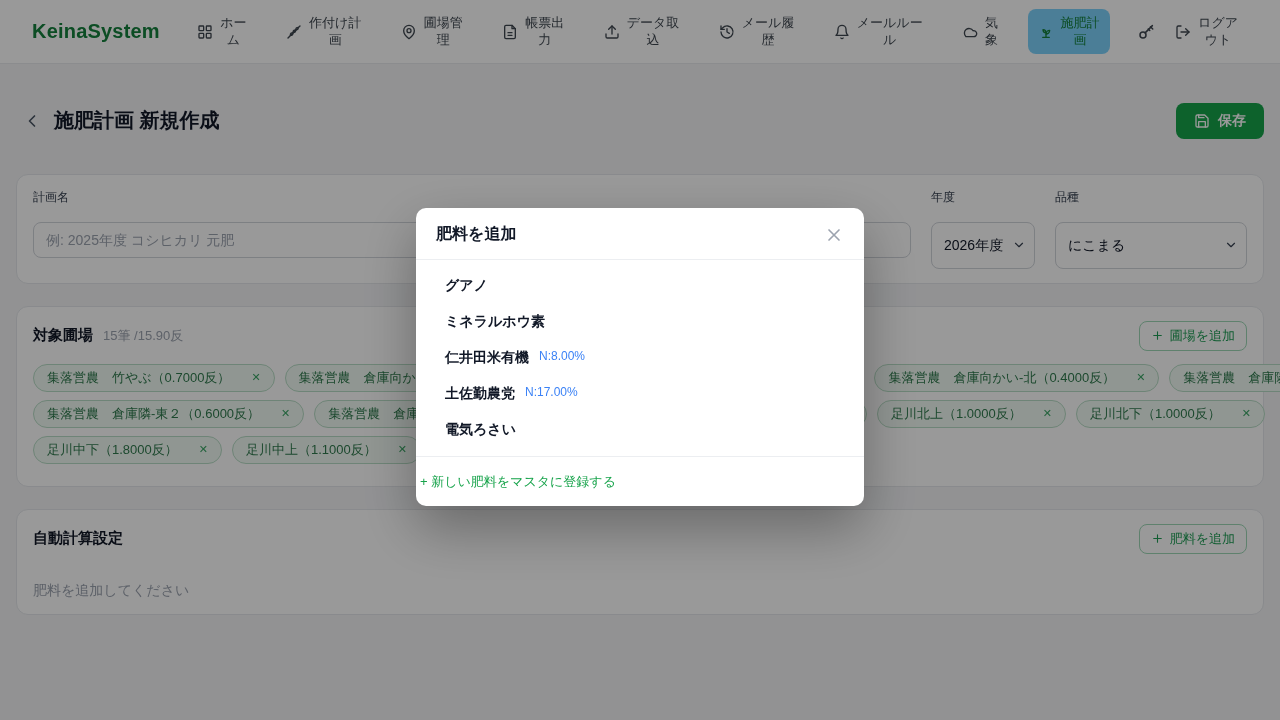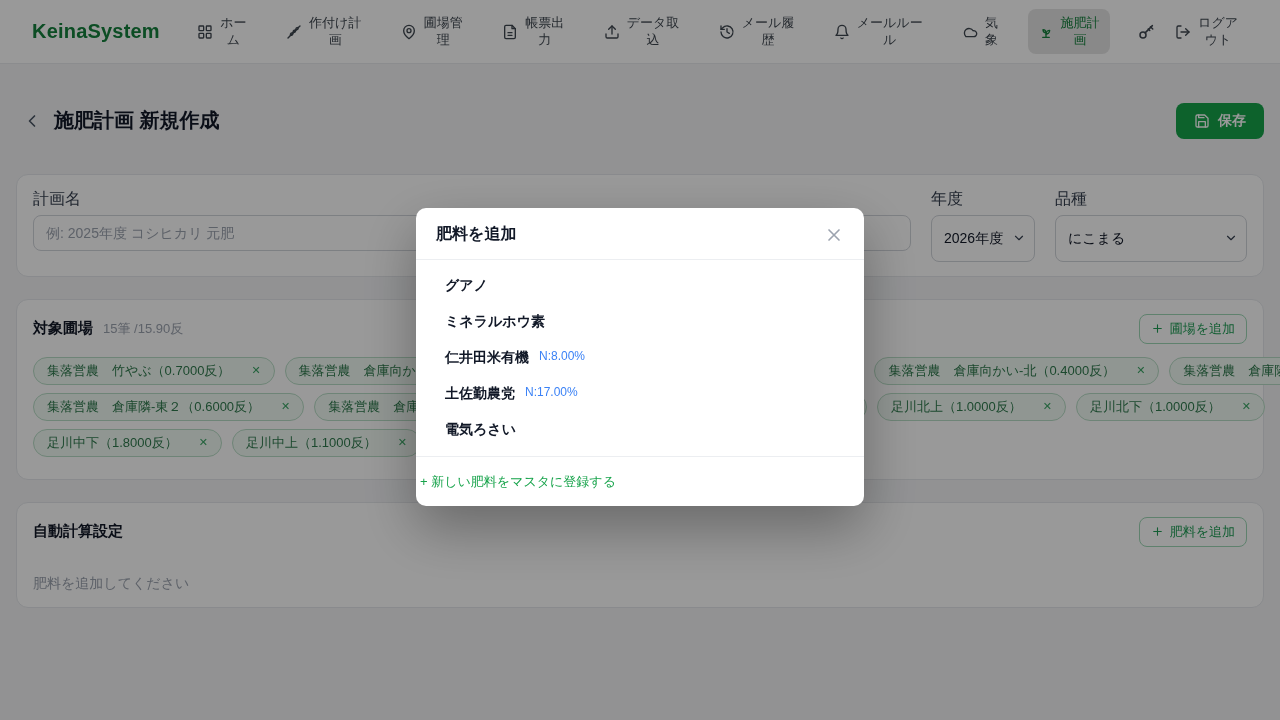--- a/index.html
+++ b/index.html
@@ -6,40 +6,40 @@
   html,body { width:1280px; height:720px; margin:0; overflow:hidden;
     font-family:"Liberation Sans","DejaVu Sans",sans-serif; background:#f3f4f6; color:#1f2937; }
 
   
   .topnav { height:64px; background:#fff; border-bottom:1px solid #e8eaed;
     display:flex; align-items:center; padding:0 32px; }
   .brand { font-size:20px; font-weight:700; color:#15803d; letter-spacing:.2px; cursor:pointer; }
   .nav-items { flex:1; display:flex; justify-content:space-evenly; align-items:center; margin:0 8px; }
   .nav-item { display:flex; align-items:center; gap:7px; padding:6px 10px; border-radius:8px;
     color:#3f4750; cursor:pointer; }
-  .nav-item.active { background:#e5e5e5; color:#15803d; }
+  .nav-item.active { background:#7dd3fc; color:#15803d; }
   .nav-ic { width:16px; height:16px; flex:0 0 16px; }
   .nav-ic svg, .ic svg { width:100%; height:100%; display:block; }
   .nav-label { font-size:13px; line-height:1.25; white-space:pre-line; text-align:center; }
   .nav-right { display:flex; align-items:center; gap:10px; }
   .icon-btn { width:18px; height:18px; color:#3f4750; cursor:pointer; }
 
   
   .main { padding:0 16px; }
   .page-head { display:flex; align-items:center; margin:30px 0 26px; }
   .back-btn { width:20px; height:20px; color:#4b5563; cursor:pointer; margin:0 12px 0 6px; }
   .page-title { font-size:20px; font-weight:700; color:#111827; }
   .save-btn { margin-left:auto; background:#16a34a; color:#fff; border:none; border-radius:8px;
     padding:9px 18px; font-size:14px; font-weight:600; display:flex; align-items:center; gap:8px; cursor:pointer; }
   .save-btn .ic { width:16px; height:16px; }
 
   
   .card { background:#fff; border:1px solid #e5e7eb; border-radius:12px; padding:14px 16px; margin-bottom:22px; }
   .form-row { display:flex; gap:20px; }
-  .f-label { font-size:16px; color:#374151; margin-bottom:5px; }
+  .f-label { font-size:12px; color:#374151; margin-bottom:16px; }
   .grow { flex:1; }
   .text-input { width:100%; height:36px; border:1px solid #d1d5db; border-radius:8px; padding:0 12px;
     font-size:14px; color:#111827; font-family:inherit; background:#fff; }
   .text-input::placeholder { color:#9ca3af; }
   .select-wrap { position:relative; }
   .select-wrap select { appearance:none; -webkit-appearance:none; height:47px; width:100%;
     border:1px solid #d1d5db; border-radius:8px; padding:0 28px 0 12px; font-size:14px;
     color:#111827; background:#fff; font-family:inherit; cursor:pointer; }
   .sel-caret { position:absolute; right:9px; top:50%; transform:translateY(-50%);
     width:14px; height:14px; color:#374151; pointer-events:none; }

